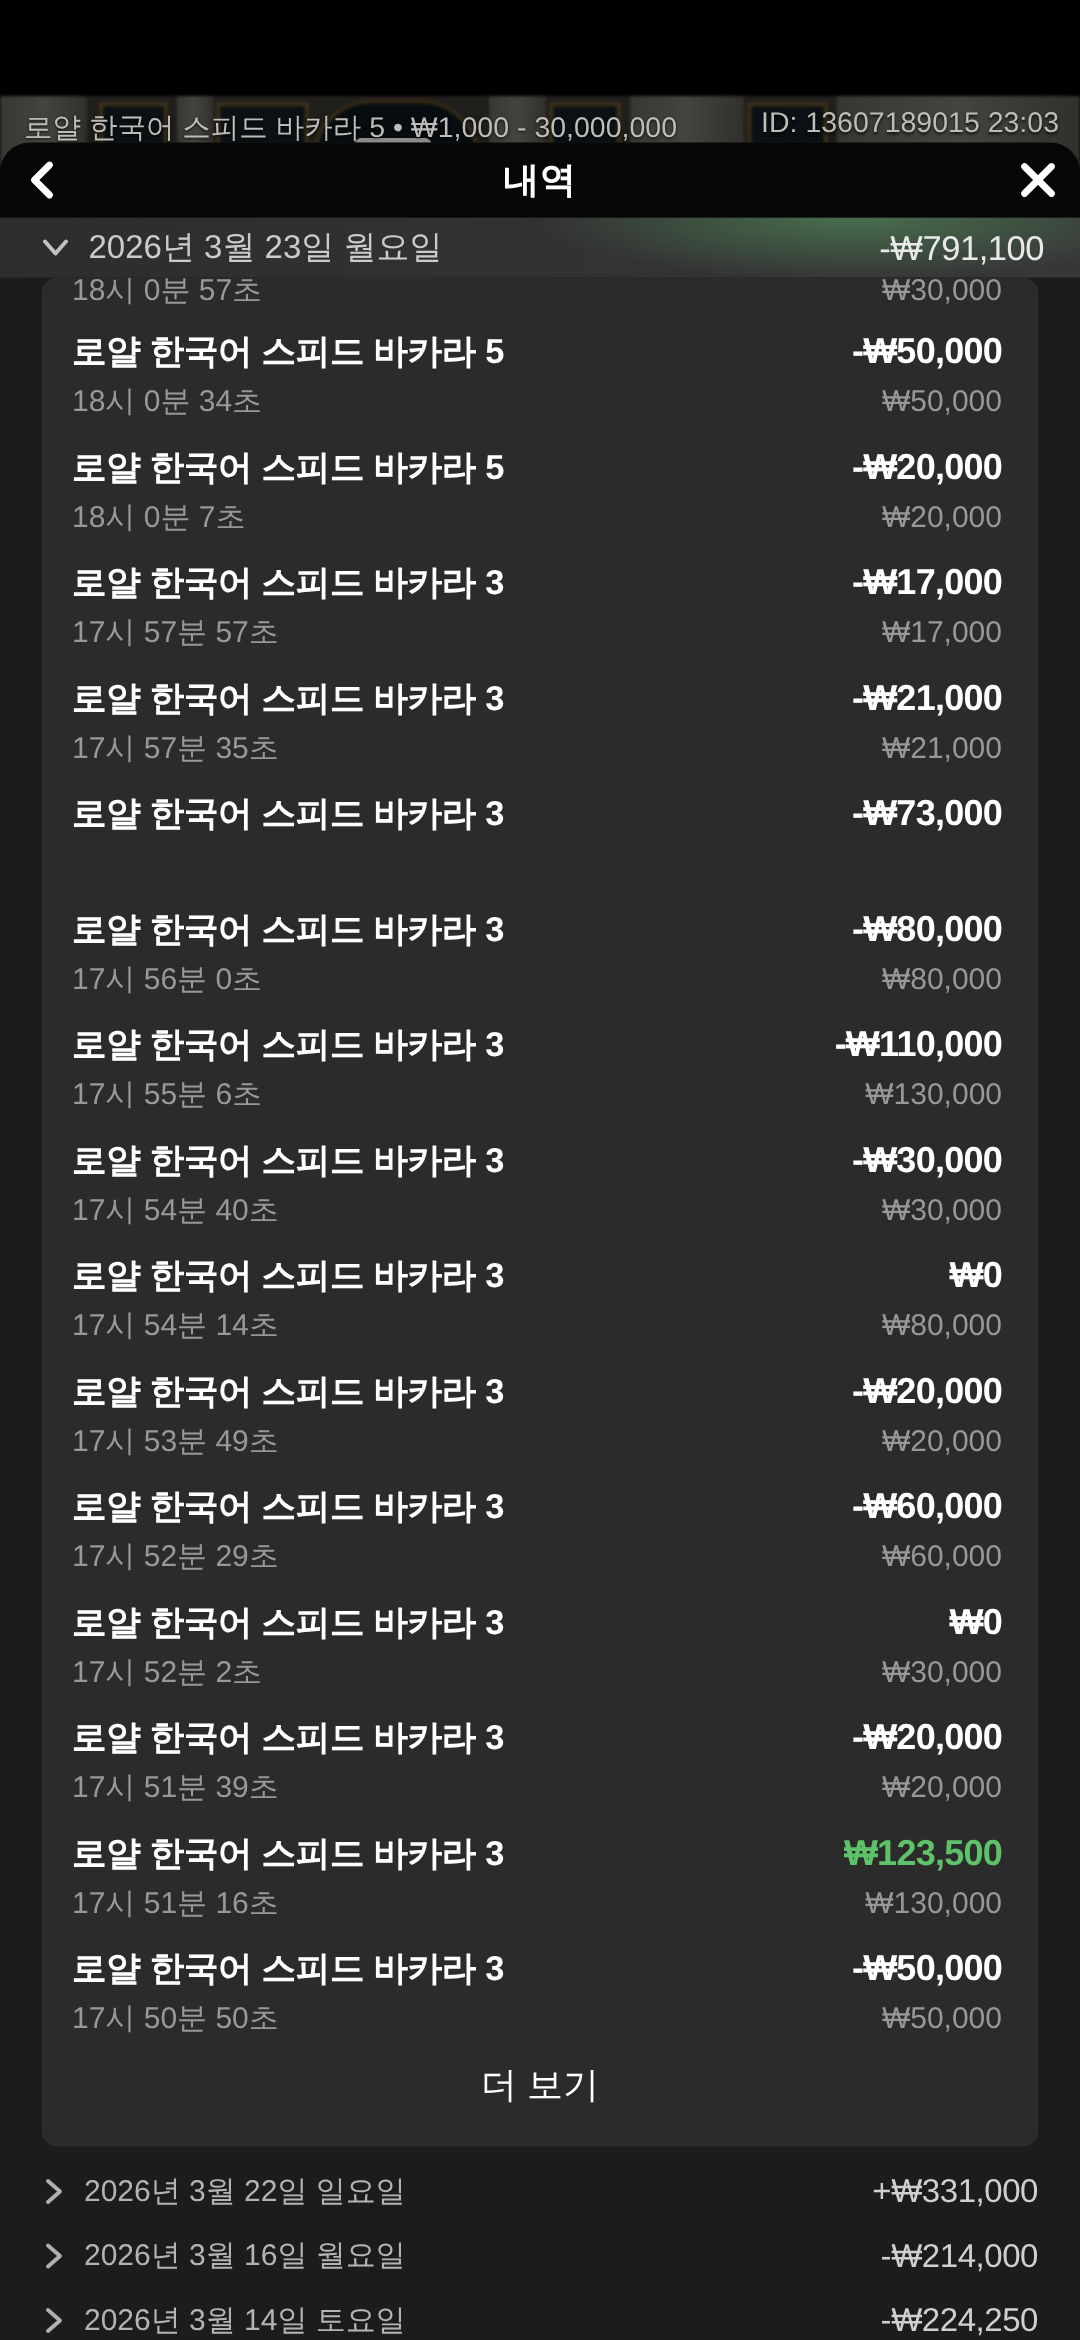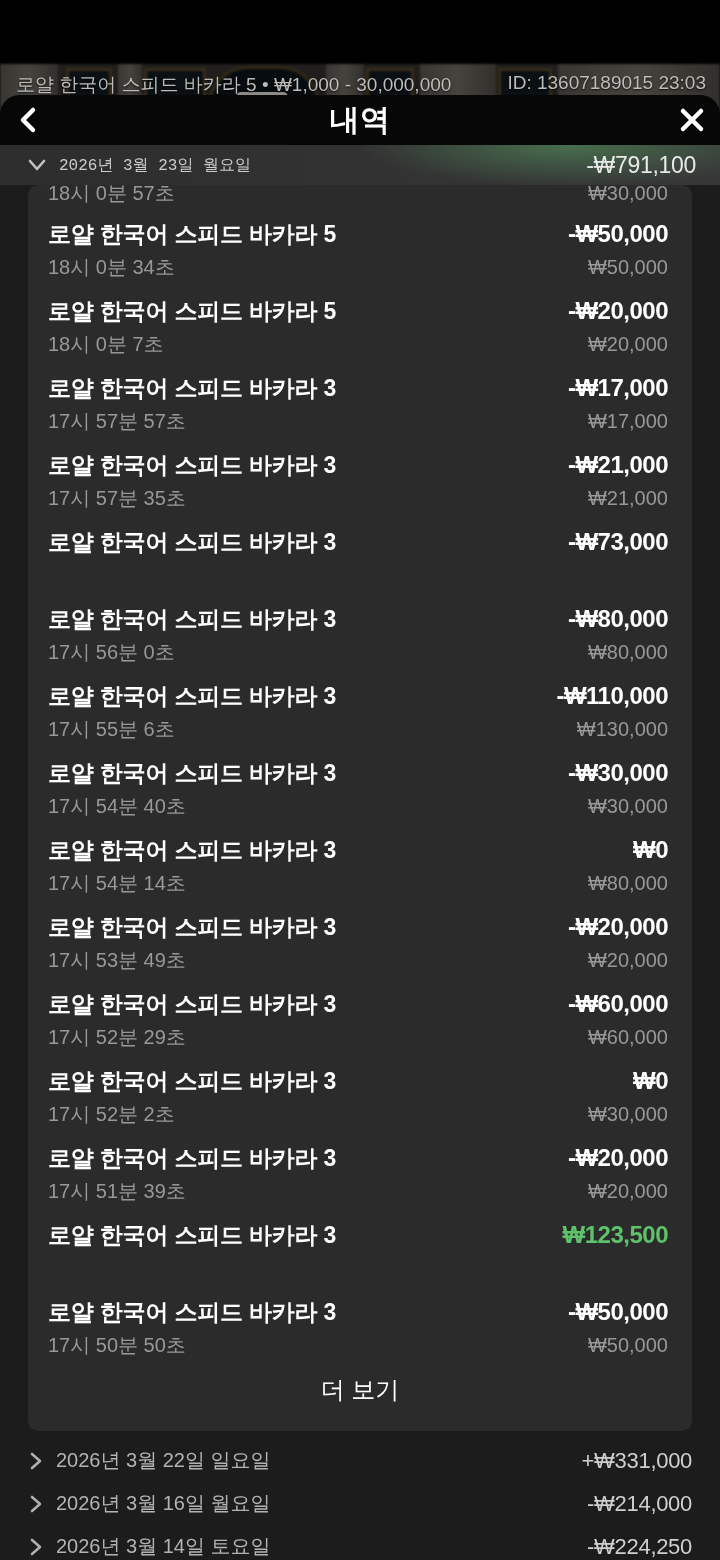--- a/index.html
+++ b/index.html
@@ -23,33 +23,33 @@
     font-size:19px;color:#bdbcb8;text-shadow:0 1px 2px rgba(0,0,0,.8);white-space:nowrap;}
   .dealer-line{position:absolute;top:84px;left:16px;font-size:19px;color:#a9a8a3;display:flex;align-items:center;gap:7px;
     text-shadow:0 1px 2px rgba(0,0,0,.8);}
   .dealer-line .dot{width:8px;height:8px;background:#a9a8a3;transform:rotate(45deg);display:inline-block;}
 
   
   .modal{position:absolute;top:95px;left:0;width:720px;bottom:0;border-radius:20px 20px 0 0;
     background:#1c1c1d;overflow:hidden;}
   .modal-header{position:relative;height:50px;background:#070707;}
   .modal-title{position:absolute;left:0;right:0;top:0;height:50px;display:flex;align-items:center;justify-content:center;
-    color:#fff;font-size:30px;font-weight:700;letter-spacing:.5px;}
+    color:#fff;font-size:24px;font-weight:700;letter-spacing:.5px;}
   .icon-btn{position:absolute;top:0;width:56px;height:50px;display:flex;align-items:center;justify-content:center;
     background:none;border:none;padding:0;cursor:pointer;}
   .icon-btn.back{left:0;}
   .icon-btn.close{right:0;}
   .icon-btn svg{display:block;}
 
   
   .date-header{height:40px;display:flex;align-items:center;padding:0 24px 0 28px;box-sizing:border-box;
     background:
       radial-gradient(290px 58px at 79% 0%, rgba(98,190,112,.42), rgba(98,190,112,0) 72%),
       linear-gradient(90deg,#2d2d2d,#373737);}
-  .date-header .d-label{margin-left:13px;font-size:16px;color:#cbcbcb;font-family:Liberation Mono, monospace;}
+  .date-header .d-label{margin-left:13px;font-size:22px;color:#cbcbcb;}
   .date-header .d-total{margin-left:auto;font-size:23px;color:#e9e9e9;letter-spacing:-0.3px;}
 
   
   .card{margin:0 28px;background:#2b2b2b;border-radius:10px;overflow:hidden;padding-bottom:12px;}
   .row{height:77px;box-sizing:border-box;padding:13px 24px 0 20px;}
   .line1,.line2{display:flex;justify-content:space-between;align-items:baseline;}
   .name{font-size:23px;font-weight:700;color:#fff;letter-spacing:-0.2px;}
   .net{font-size:24px;font-weight:700;color:#fff;letter-spacing:-0.5px;}
   .line2{margin-top:4px;}
   .time,.stake{font-size:20px;color:#989898;}
@@ -264,20 +264,24 @@
       <span class="time">17시 51분 39초</span>
       <span class="stake">₩20,000</span>
     </div>
   </div>
 
   <div class="row">
     <div class="line1">
       <span class="name">로얄 한국어 스피드 바카라 3</span>
       <span class="net" style="color: rgb(94, 194, 106);">₩123,500</span>
     </div>
+    <div class="line2">
+      <span class="time">17시 51분 16초</span>
+      <span class="stake">₩130,000</span>
+    </div>
   </div>
 
   <div class="row">
     <div class="line1">
       <span class="name">로얄 한국어 스피드 바카라 3</span>
       <span class="net">-₩50,000</span>
     </div>
     <div class="line2">
       <span class="time">17시 50분 50초</span>
       <span class="stake">₩50,000</span>

